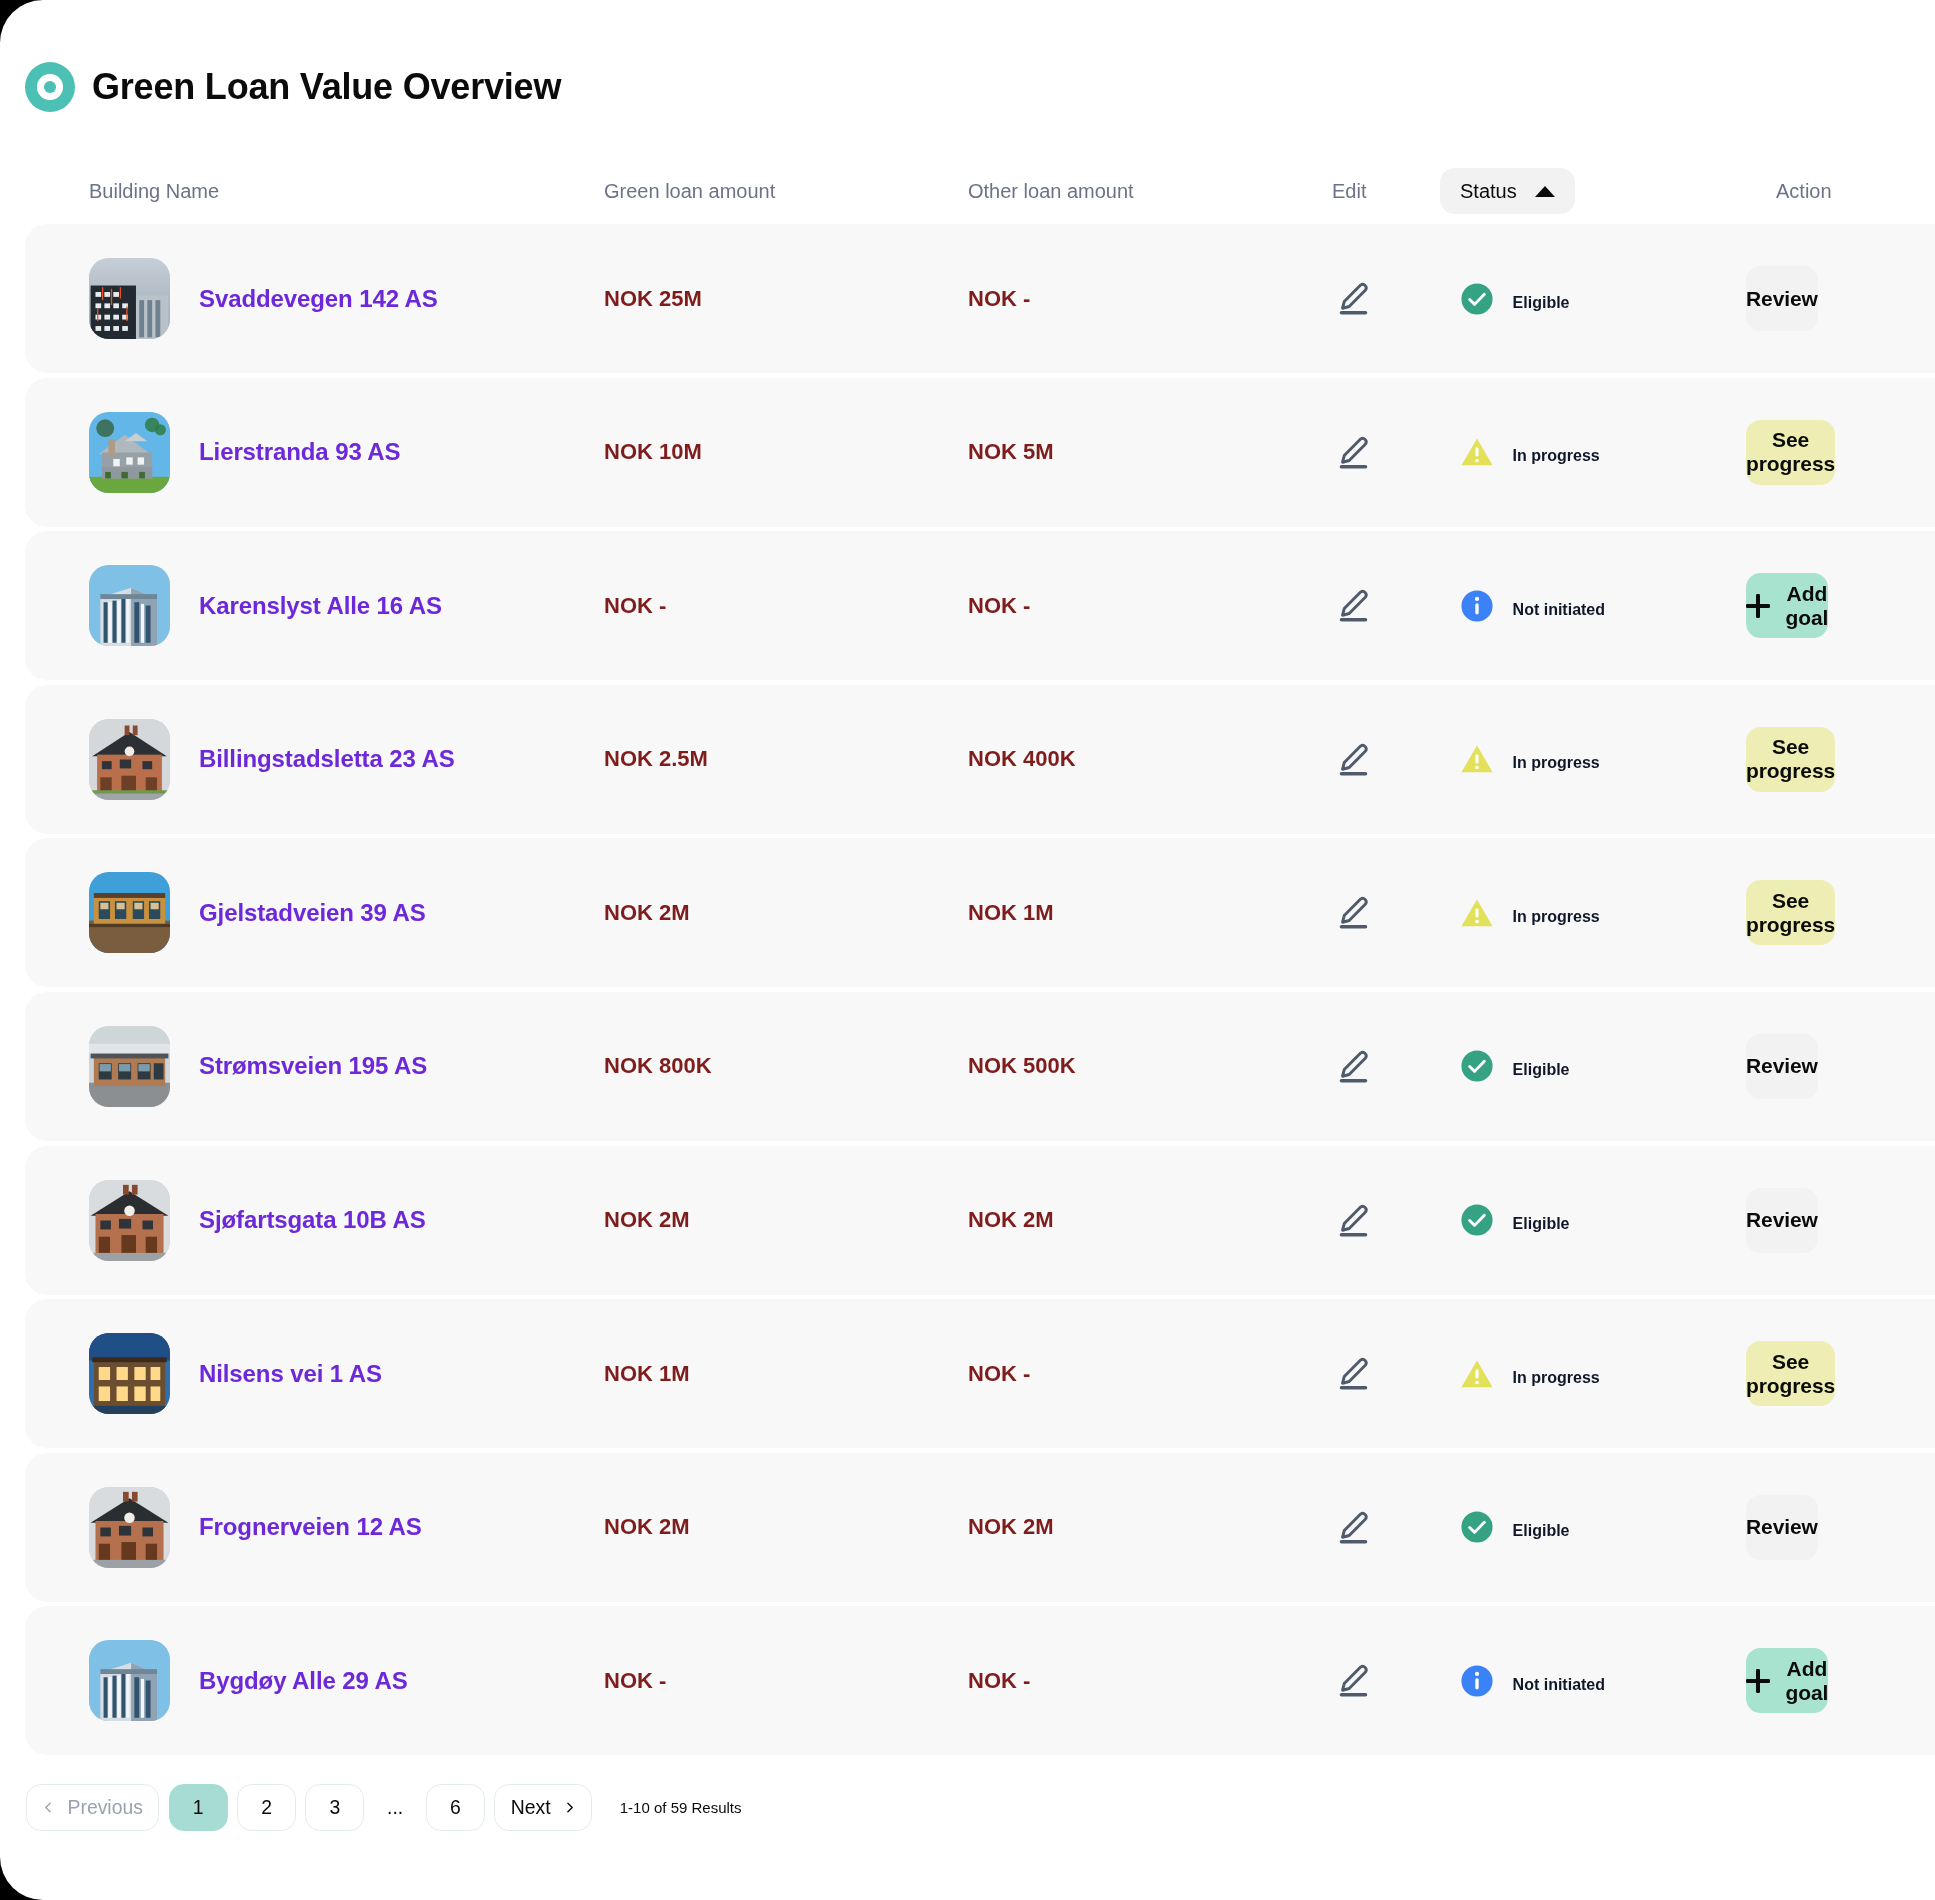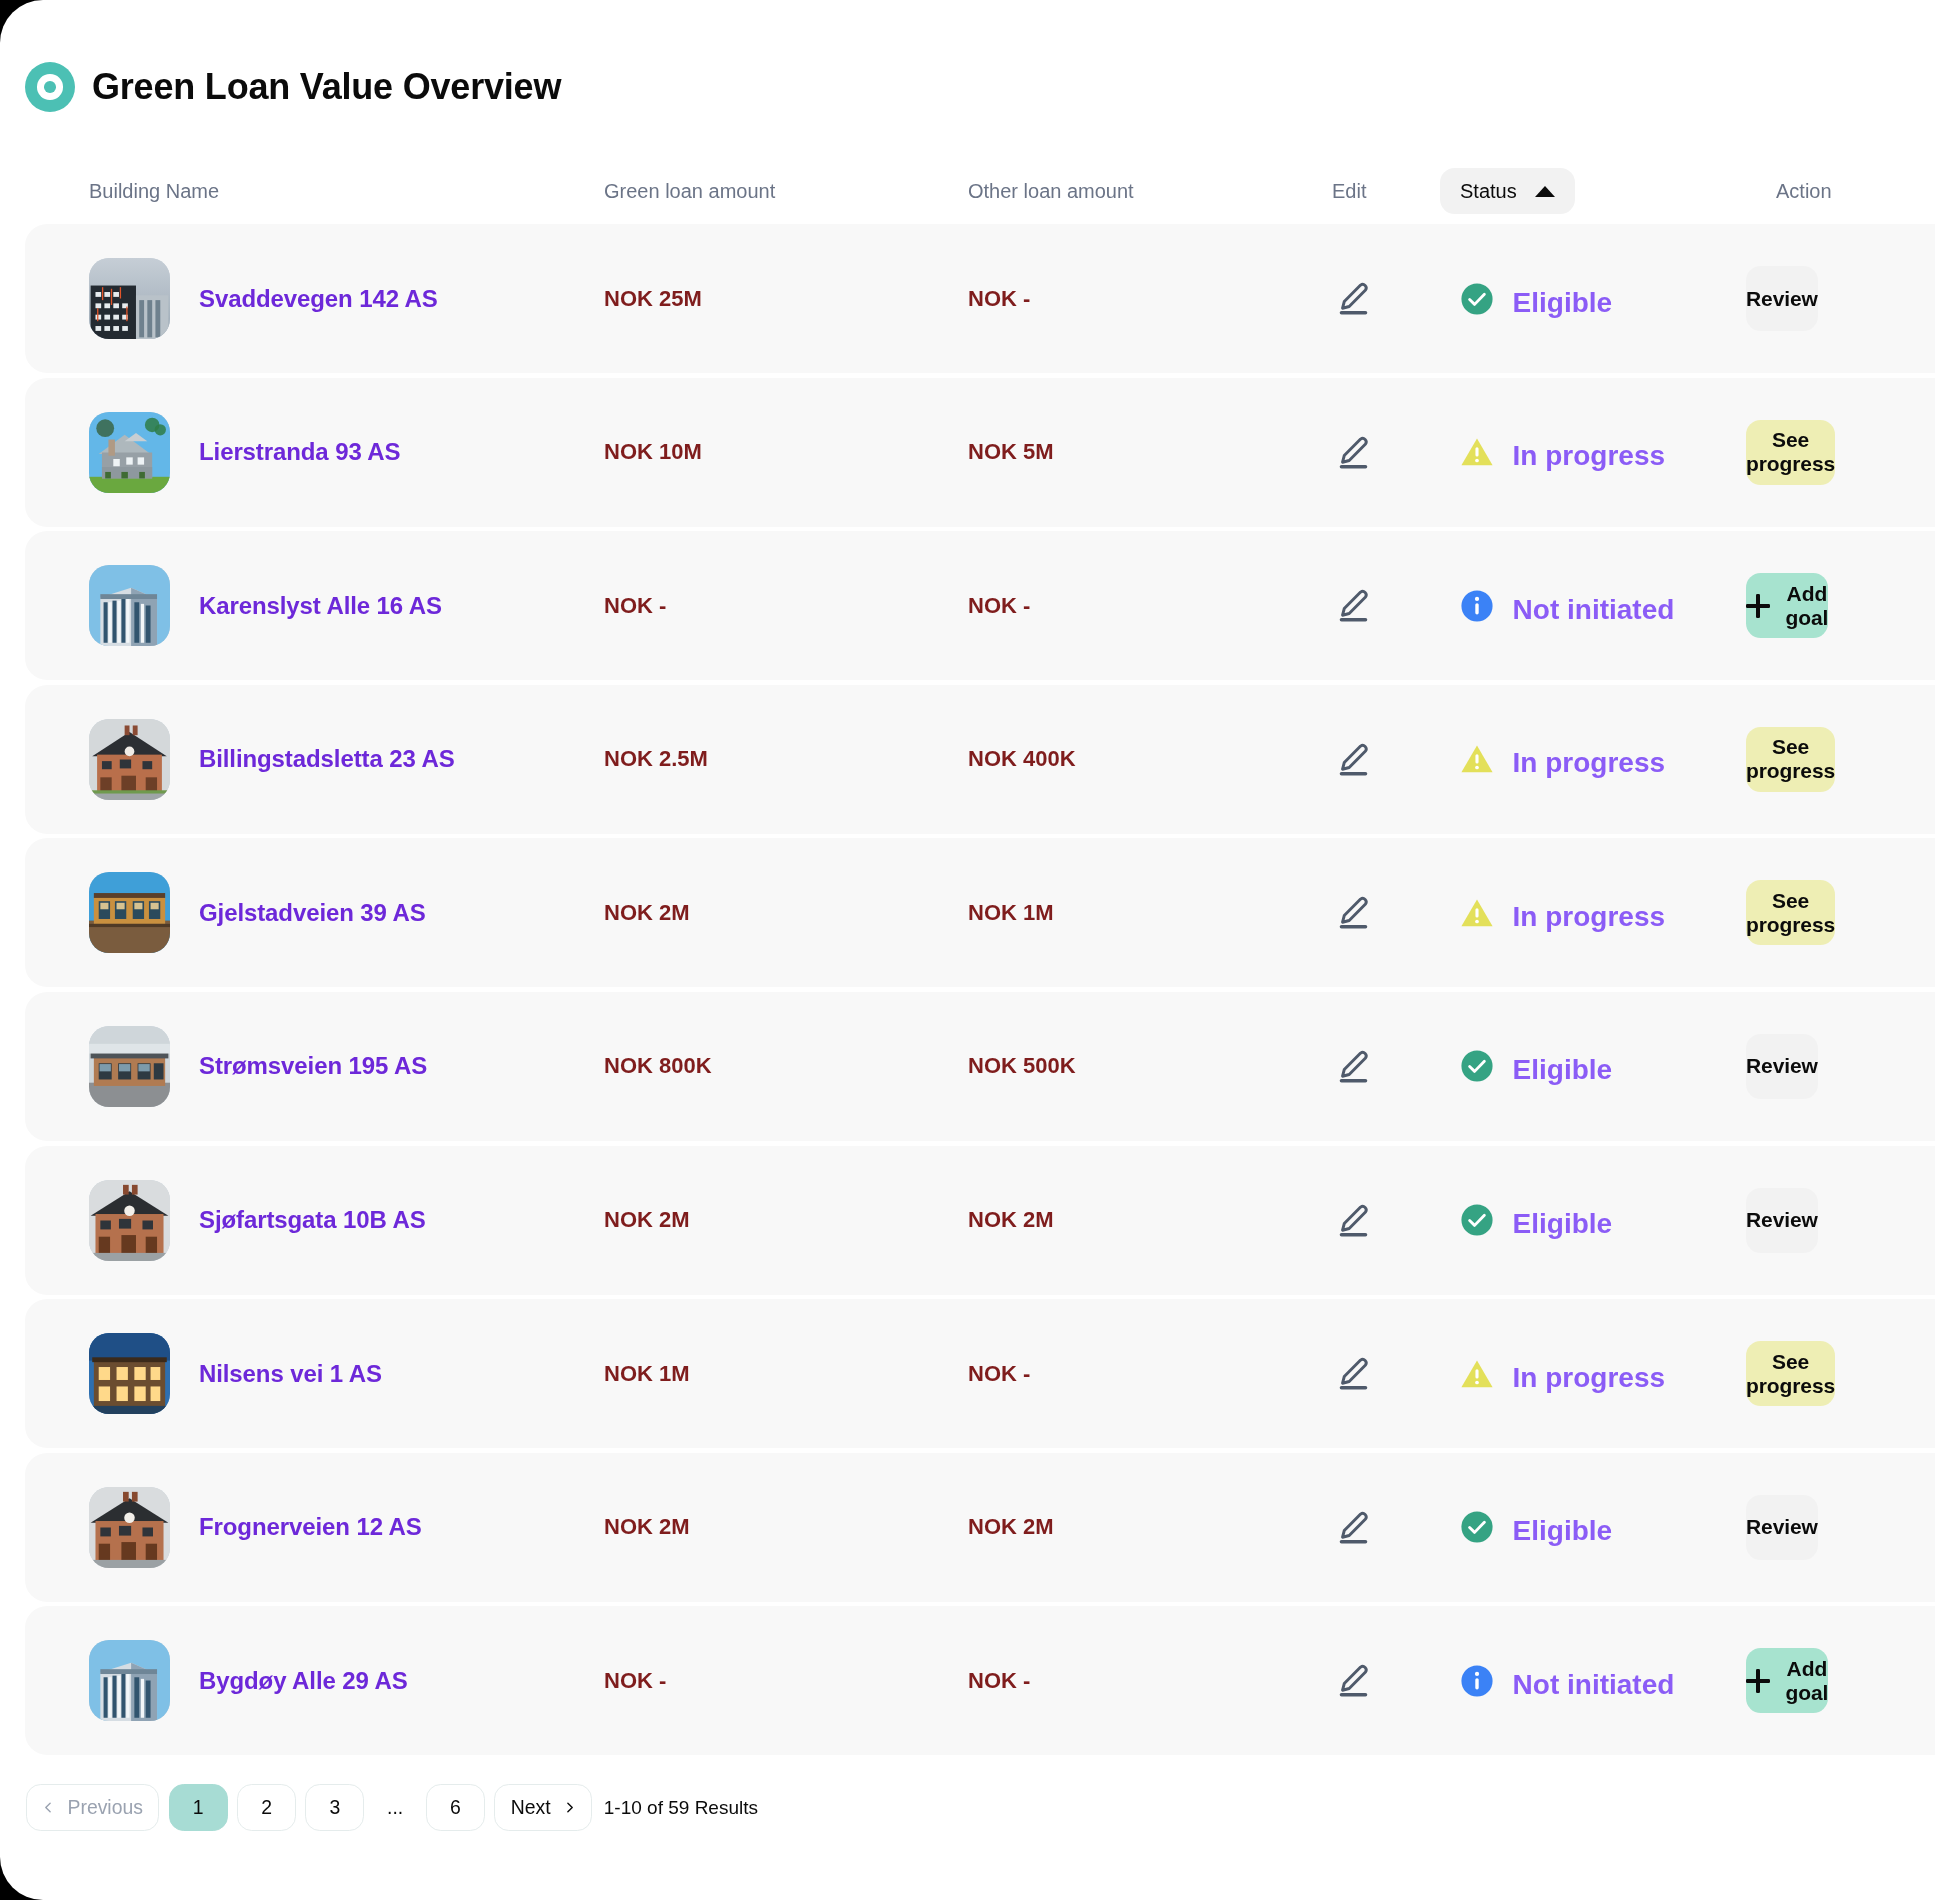--- a/index.html
+++ b/index.html
@@ -144,23 +144,23 @@
     background: none; border: none; cursor: pointer;
     padding: 0; width: 43px; height: 43px;
     display: flex; align-items: center; justify-content: center;
   }
   .edit-btn svg { width: 37px; height: 37px; display: block; }
 
   .cell-status { display: flex; align-items: center; gap: 18.6px; }
   .status-ico { width: 34px; height: 34px; flex: 0 0 34px; position: relative; }
   .status-ico svg { display: block; width: 100%; height: 100%; }
   .status-text {
-    font-size: 28px;
+    font-size: 16px;
     font-weight: 700;
-    color: #8b5cf6;
+    color: #0f172a;
     white-space: nowrap;
     margin-top: 8px;
   }
 
   .cell-action { display: flex; align-items: center; }
   .act-btn {
     width: 325px;
     height: 65px;
     border: none;
     border-radius: 14.7px;
@@ -223,22 +223,22 @@
   }
   .pg-ellipsis {
     border: none; background: none;
     min-width: 43px;
     font-size: 19.4px; color: #0b0b0b;
     display: inline-flex; align-items: center; justify-content: center;
   }
   .chev { width: 13px; height: 13px; display: block; }
   .chev svg { display: block; width: 100%; height: 100%; }
   .pg-results {
-    margin-left: 2px;
-    font-size: 19px;
+    margin-left: 18px;
+    font-size: 15px;
     color: #0b0b0b;
     font-weight: 400;
     white-space: nowrap;
   }
 </style>
 </head>
 <body>
 
 <div id="page">
 

